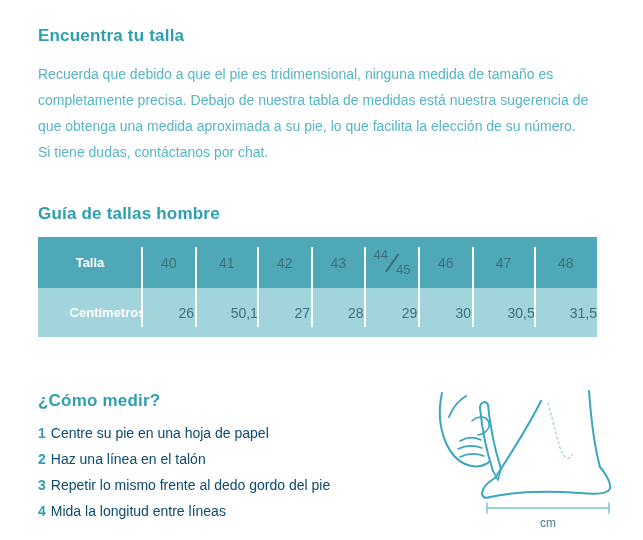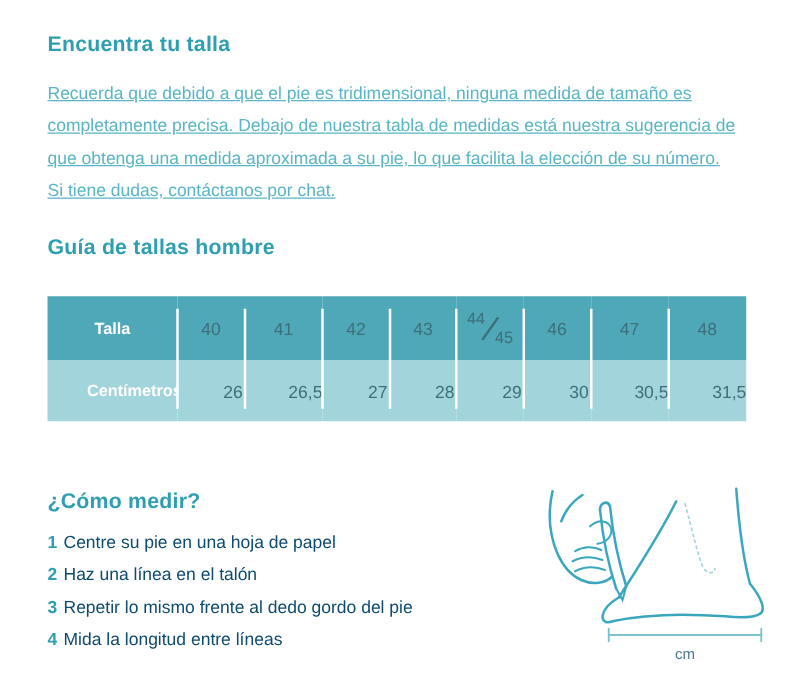--- a/index.html
+++ b/index.html
@@ -5,25 +5,25 @@
   html,body{margin:0;padding:0;background:#fff;}
   .page{
     position:relative;width:643px;height:540px;background:#ffffff;overflow:hidden;
     font-family:"Liberation Sans",sans-serif;
   }
   .h-title{
     position:absolute;left:38px;margin:0;
     font-size:17px;font-weight:bold;color:#2d9fb0;letter-spacing:.2px;
   }
   #title-find{top:26px;}
-  #title-guide{top:188px;}
+  #title-guide{top:204px;}
   #title-measure{top:391px;}
   .body-par{
     position:absolute;left:38px;top:61px;width:585px;margin:0;
-    font-size:14px;line-height:26px;color:#58b5c5;white-space:pre-line;text-decoration:underline;
+    font-size:14px;line-height:26px;color:#58b5c5;white-space:pre-line;
   }
   
   .tbl{
     position:absolute;left:38px;top:237px;width:559px;height:109px;
     display:grid;grid-template-columns:104px repeat(8,1fr);grid-template-rows:51px 49px;
   }
   .cell{position:relative;display:flex;align-items:center;justify-content:center;
     font-size:14px;color:#3d6f7a;}
   .hd{background:#4fa8b8;}
   .lt{background:#a2d4db;padding-left:35px;}
@@ -69,21 +69,21 @@
       <span class="sp-top">44</span>
       <span class="sp-slash"></span>
       <span class="sp-bot">45</span>
     </div>
     <div class="cell hd v">46</div>
     <div class="cell hd v">47</div>
     <div class="cell hd v">48</div>
 
     <div class="cell lt lbl">Centímetros</div>
     <div class="cell lt v">26</div>
-    <div class="cell lt v">26,5</div>
+    <div class="cell lt v">50,1</div>
     <div class="cell lt v">27</div>
     <div class="cell lt v">28</div>
     <div class="cell lt v">29</div>
     <div class="cell lt v">30</div>
     <div class="cell lt v">30,5</div>
     <div class="cell lt v">31,5</div>
   </div>
 
   <h2 class="h-title" id="title-measure">¿Cómo medir?</h2>
 

